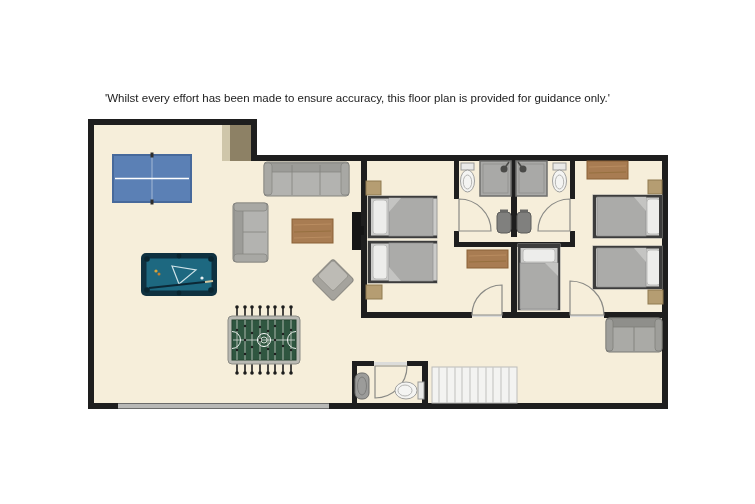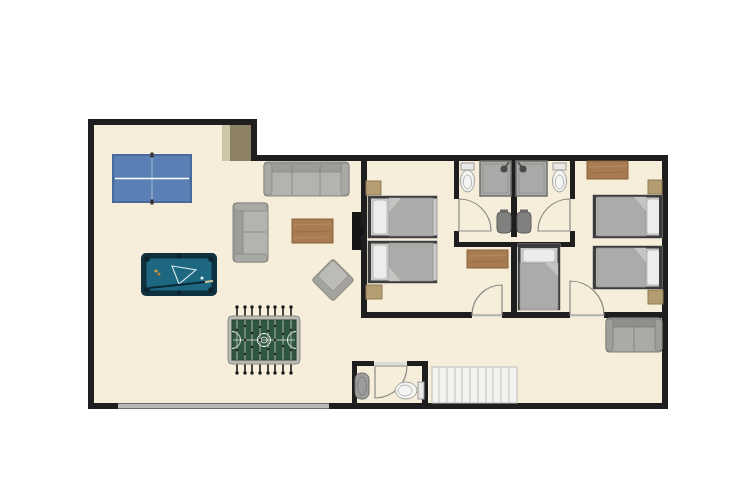--- a/index.html
+++ b/index.html
@@ -7,20 +7,21 @@
           font-family:"Liberation Sans", sans-serif;}
   .disclaimer{position:absolute;top:92px;left:0;width:715px;text-align:center;
               font-size:11.5px;color:#1b1b1b;letter-spacing:0px;}
   svg{position:absolute;top:0;left:0;}
 </style>
 </head>
 <body>
 
 <div class="canvas">
 
+  <div class="disclaimer">'Whilst every effort has been made to ensure accuracy, this floor plan is provided for guidance only.'</div>
 
   <svg width="755" height="504" viewBox="0 0 755 504">
 
     <path d="M88,122 L254,122 L254,158 L666,158 L666,406 L88,406 Z" fill="#f6eeda"></path>
 
     <g>
       <rect x="222" y="124" width="9" height="37" fill="#cfc6aa"></rect>
       <rect x="230" y="124" width="21" height="37" fill="#8d8165"></rect>
     </g>
 

